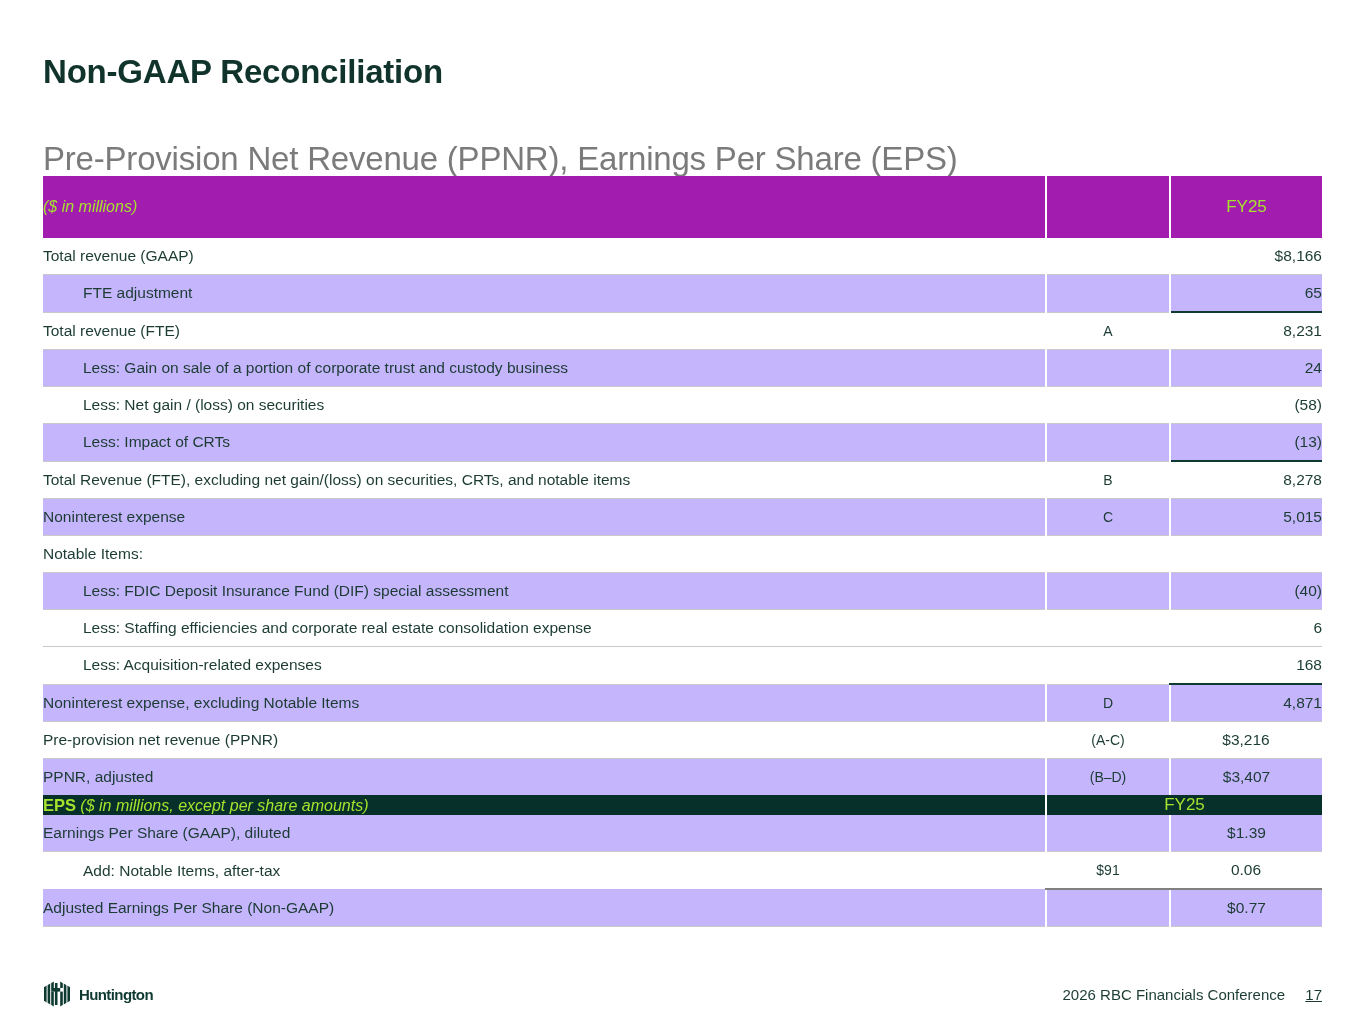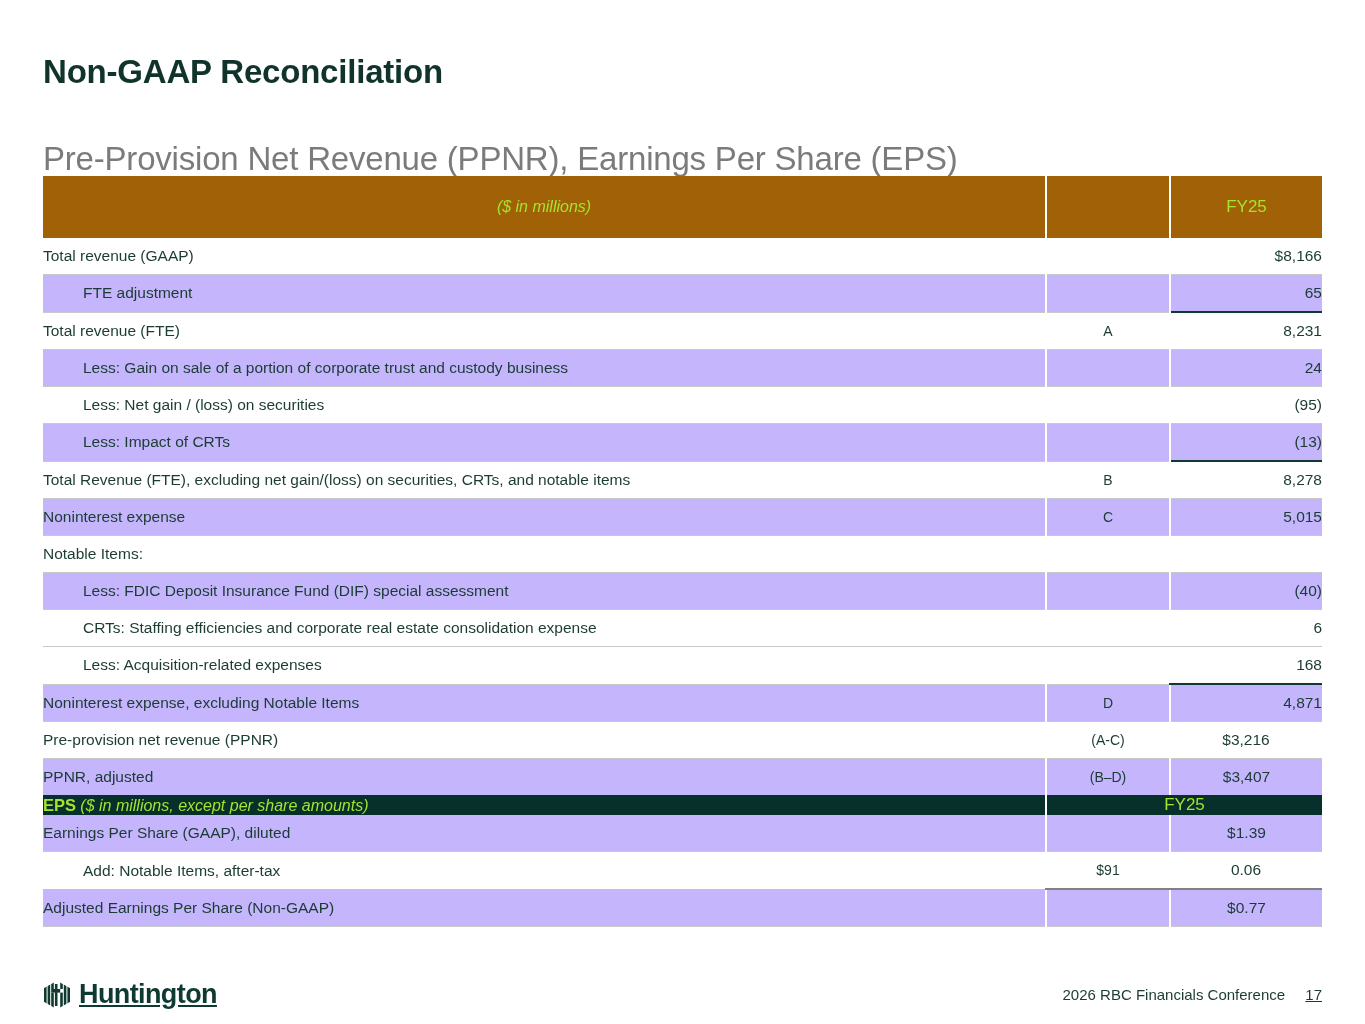--- a/index.html
+++ b/index.html
@@ -58,23 +58,22 @@
 
   table.recon td, table.recon th {
     padding: 0;
     margin: 0;
     vertical-align: middle;
     font-weight: normal;
   }
 
   
   tr.band > td {
-    background: #a16207;
+    background: #a21caf;
     height: 62px;
-    text-align: center;
   }
   .band-title {
     color: #a6e22e;
     font-style: italic;
     font-weight: bold;
     font-size: 16px;
     padding-left: 14px;
     white-space: nowrap;
   }
   .band-year {
@@ -171,25 +170,24 @@
   
   .footer-logo {
     position: absolute;
     left: 42px;
     top: 979px;
     display: flex;
     align-items: center;
     gap: 7px;
   }
   .logo-word {
-    font-size: 27px;
+    font-size: 15px;
     font-weight: bold;
     color: #0f3a31;
     letter-spacing: -0.6px;
-    text-decoration: underline;
   }
   .footer-right {
     position: absolute;
     right: 43px;
     top: 986px;
     font-size: 15px;
     color: #1b3b33;
     white-space: nowrap;
   }
   .footer-page {
@@ -238,21 +236,21 @@
 
       <tr class="drow shade">
         <td class="cell-label ind">Less: Gain on sale of a portion of corporate trust and custody business</td>
         <td class="cell-ref"></td>
         <td class="cell-val">24</td>
       </tr>
 
       <tr class="drow plain">
         <td class="cell-label ind">Less: Net gain / (loss) on securities</td>
         <td class="cell-ref"></td>
-        <td class="cell-val">(95)</td>
+        <td class="cell-val">(58)</td>
       </tr>
 
       <tr class="drow shade">
         <td class="cell-label ind">Less: Impact of CRTs</td>
         <td class="cell-ref"></td>
         <td class="cell-val rule-dark">(13)</td>
       </tr>
 
       <tr class="drow plain">
         <td class="cell-label">Total Revenue (FTE), excluding net gain/(loss) on securities, CRTs, and notable items</td>
@@ -272,21 +270,21 @@
         <td class="cell-val"></td>
       </tr>
 
       <tr class="drow shade">
         <td class="cell-label ind">Less: FDIC Deposit Insurance Fund (DIF) special assessment</td>
         <td class="cell-ref"></td>
         <td class="cell-val">(40)</td>
       </tr>
 
       <tr class="drow plain">
-        <td class="cell-label ind">CRTs: Staffing efficiencies and corporate real estate consolidation expense</td>
+        <td class="cell-label ind">Less: Staffing efficiencies and corporate real estate consolidation expense</td>
         <td class="cell-ref"></td>
         <td class="cell-val">6</td>
       </tr>
 
       <tr class="drow plain">
         <td class="cell-label ind">Less: Acquisition-related expenses</td>
         <td class="cell-ref"></td>
         <td class="cell-val rule-dark">168</td>
       </tr>
 

